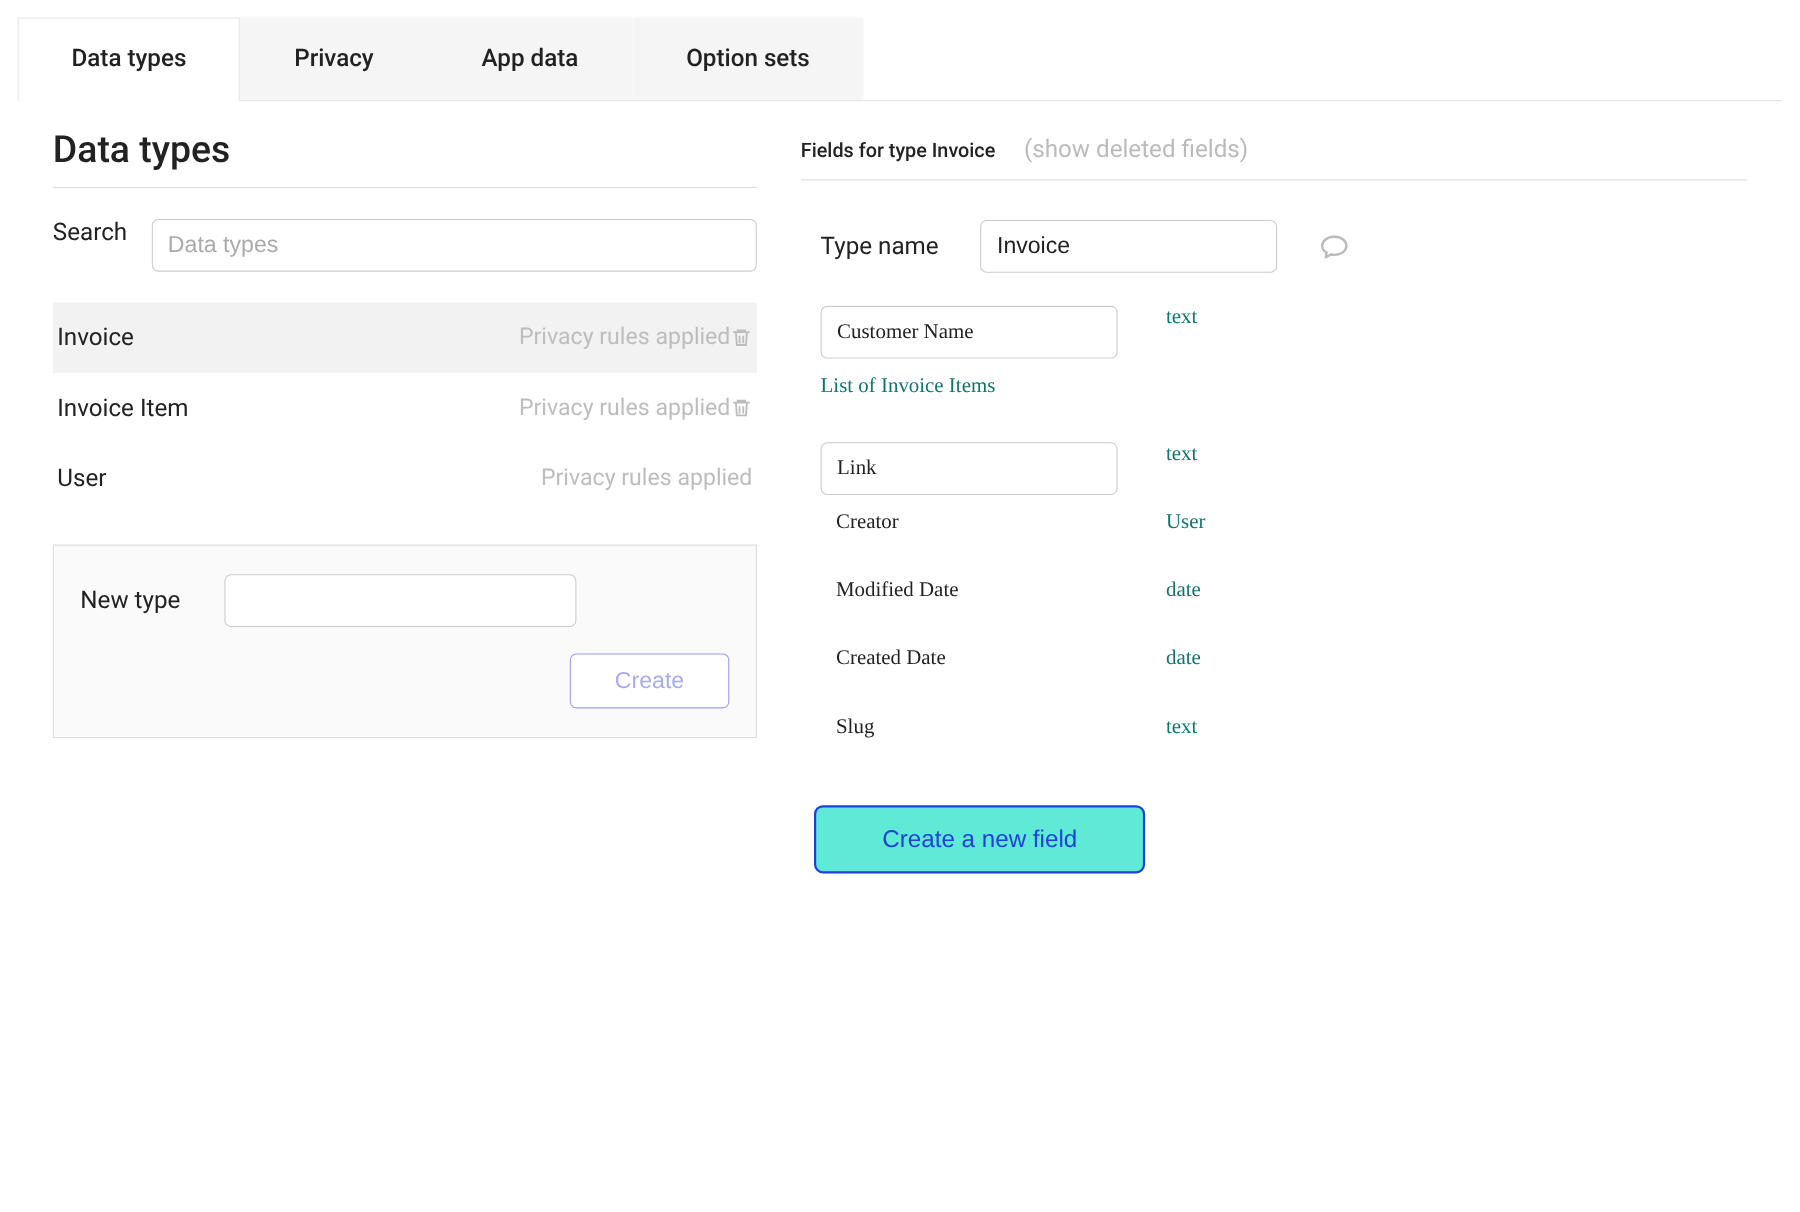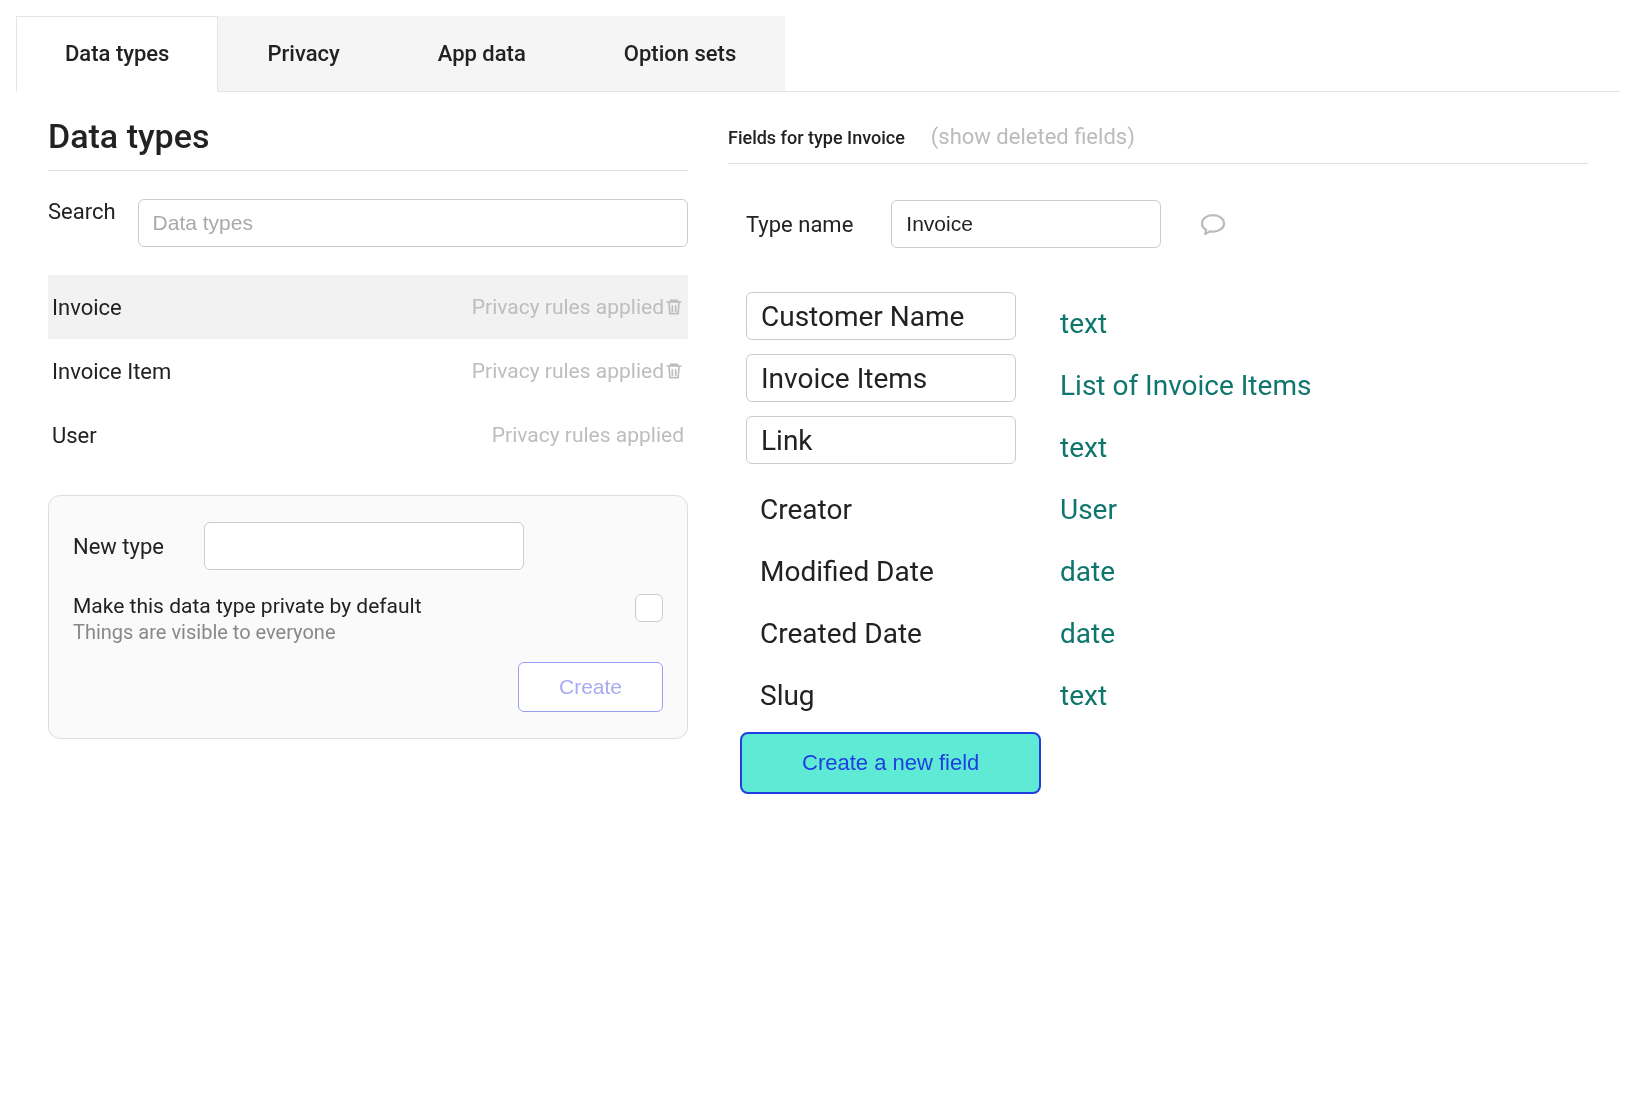--- a/index.html
+++ b/index.html
@@ -90,21 +90,21 @@
       display: flex;
       align-items: center;
       color: #bdbdbd;
       font-size: 21px;
     }
     .trash-icon { width: 20px; height: 22px; color: #bdbdbd; }
     .trash-icon svg { width: 100%; height: 100%; display: block; }
     
     .new-type-panel {
       border: 1px solid #ddd;
-      border-radius: 12px;
+      border-radius: 0;
       background: #fafafa;
       padding: 26px 24px;
     }
     .new-type-row {
       display: flex;
       align-items: center;
       gap: 40px;
       margin-bottom: 24px;
     }
     .new-type-row label {
@@ -167,25 +167,26 @@
       margin-bottom: 30px;
       padding-left: 18px;
     }
     .typename-row label { font-size: 22px; color: #222; }
     .typename-row .text-input { max-width: 270px; }
     .comment-icon { width: 28px; height: 22px; color: #bbb; }
     .comment-icon svg { width:100%; height:100%; display:block; }
     
     .field-row {
       display: flex;
-      align-items: flex-end;
+      align-items: flex-start;
       height: 62px;
       padding-left: 18px;
-      font-size: 28px;
-      color: #222;
+      font-size: 19px;
+      color: #222;
+      font-family: Liberation Serif, serif;
     }
     .field-name-box {
       width: 270px;
       height: 48px;
       display: flex;
       align-items: center;
       padding: 0 14px;
       border: 1px solid #ccc;
       border-radius: 6px;
       background: #fff;
@@ -260,27 +261,20 @@
             <span>Privacy rules applied</span>
           </span>
         </div>
       </div>
 
       <div class="new-type-panel">
         <div class="new-type-row">
           <label>New type</label>
           <input class="text-input" type="text" value="" style="">
         </div>
-        <div class="private-row">
-          <div class="private-text">
-            <div class="line1">Make this data type private by default</div>
-            <div class="line2">Things are visible to everyone</div>
-          </div>
-          <div class="checkbox"></div>
-        </div>
         <div class="create-row">
           <button class="btn-create">Create</button>
         </div>
       </div>
     </div>
 
     <div class="col col-right">
       <div class="fields-header">
         <span class="title">Fields for type Invoice</span>
         <span class="show-deleted">(show deleted fields)</span>
@@ -295,21 +289,20 @@
             </svg>
         </span>
       </div>
 
       <div>
         <div class="field-row">
           <div class="field-name-box">Customer Name</div>
           <div class="field-type">text</div>
         </div>
         <div class="field-row">
-          <div class="field-name-box">Invoice Items</div>
           <div class="field-type">List of Invoice Items</div>
         </div>
         <div class="field-row">
           <div class="field-name-box">Link</div>
           <div class="field-type">text</div>
         </div>
         <div class="field-row">
           <div class="field-name-plain">Creator</div>
           <div class="field-type">User</div>
         </div>

